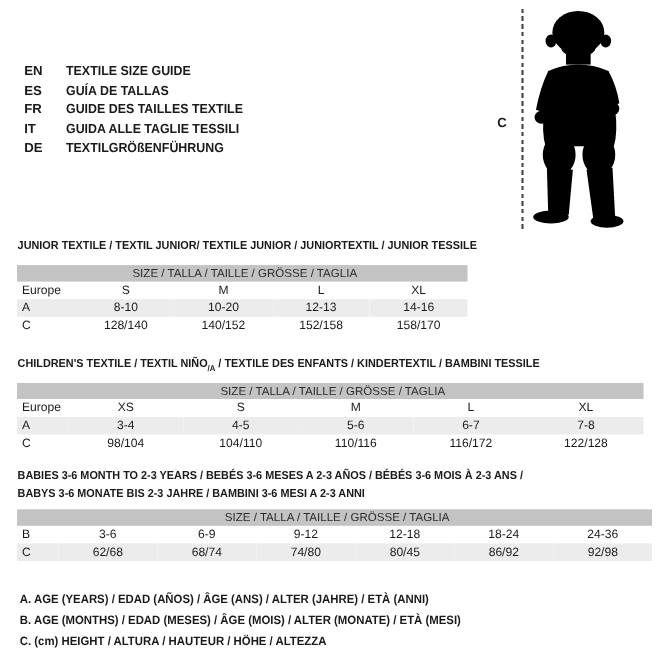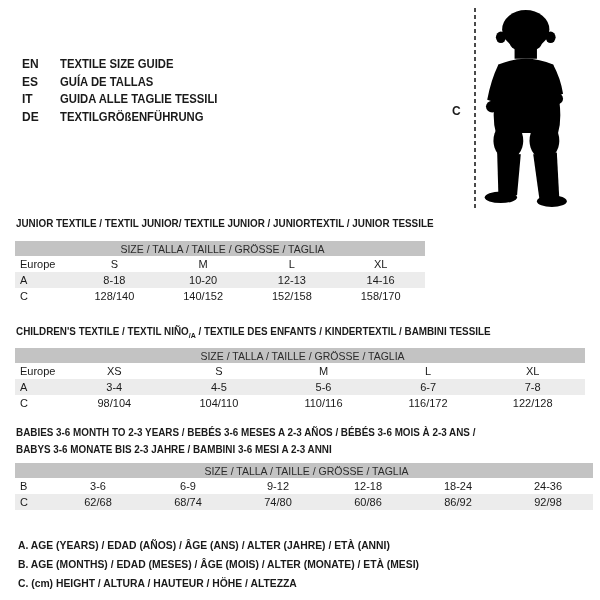--- a/index.html
+++ b/index.html
@@ -54,20 +54,24 @@
 <div class="canvas">
 
   <div class="lang-list">
     <div class="lang-row">
       <span class="lang-code">EN</span>
       <span class="lang-title">TEXTILE SIZE GUIDE</span>
     </div>
     <div class="lang-row">
       <span class="lang-code">ES</span>
       <span class="lang-title">GUÍA DE TALLAS</span>
+    </div>
+    <div class="lang-row">
+      <span class="lang-code">FR</span>
+      <span class="lang-title">GUIDE DES TAILLES TEXTILE</span>
     </div>
     <div class="lang-row">
       <span class="lang-code">IT</span>
       <span class="lang-title">GUIDA ALLE TAGLIE TESSILI</span>
     </div>
     <div class="lang-row">
       <span class="lang-code">DE</span>
       <span class="lang-title">TEXTILGRÖßENFÜHRUNG</span>
     </div>
   </div>
@@ -108,21 +112,21 @@
     </tr>
     <tr>
       <td class="lbl">Europe</td>
       <td>S</td>
       <td>M</td>
       <td>L</td>
       <td>XL</td>
     </tr>
     <tr class="shaded">
       <td class="lbl">A</td>
-      <td>8-18</td>
+      <td>8-10</td>
       <td>10-20</td>
       <td>12-13</td>
       <td>14-16</td>
     </tr>
     <tr>
       <td class="lbl">C</td>
       <td>128/140</td>
       <td>140/152</td>
       <td>152/158</td>
       <td>158/170</td>
@@ -196,21 +200,21 @@
       <td>9-12</td>
       <td>12-18</td>
       <td>18-24</td>
       <td>24-36</td>
     </tr>
     <tr class="shaded">
       <td class="lbl">C</td>
       <td>62/68</td>
       <td>68/74</td>
       <td>74/80</td>
-      <td>60/86</td>
+      <td>80/45</td>
       <td>86/92</td>
       <td>92/98</td>
     </tr>
   </tbody>
     </table>
 
   <div class="legend">
     <div>A. AGE (YEARS) / EDAD (AÑOS) / ÂGE (ANS) / ALTER (JAHRE) / ETÀ (ANNI)</div>
     <div>B. AGE (MONTHS) / EDAD (MESES) / ÂGE (MOIS) / ALTER (MONATE) / ETÀ (MESI)</div>
     <div>C. (cm) HEIGHT / ALTURA / HAUTEUR / HÖHE / ALTEZZA</div>

